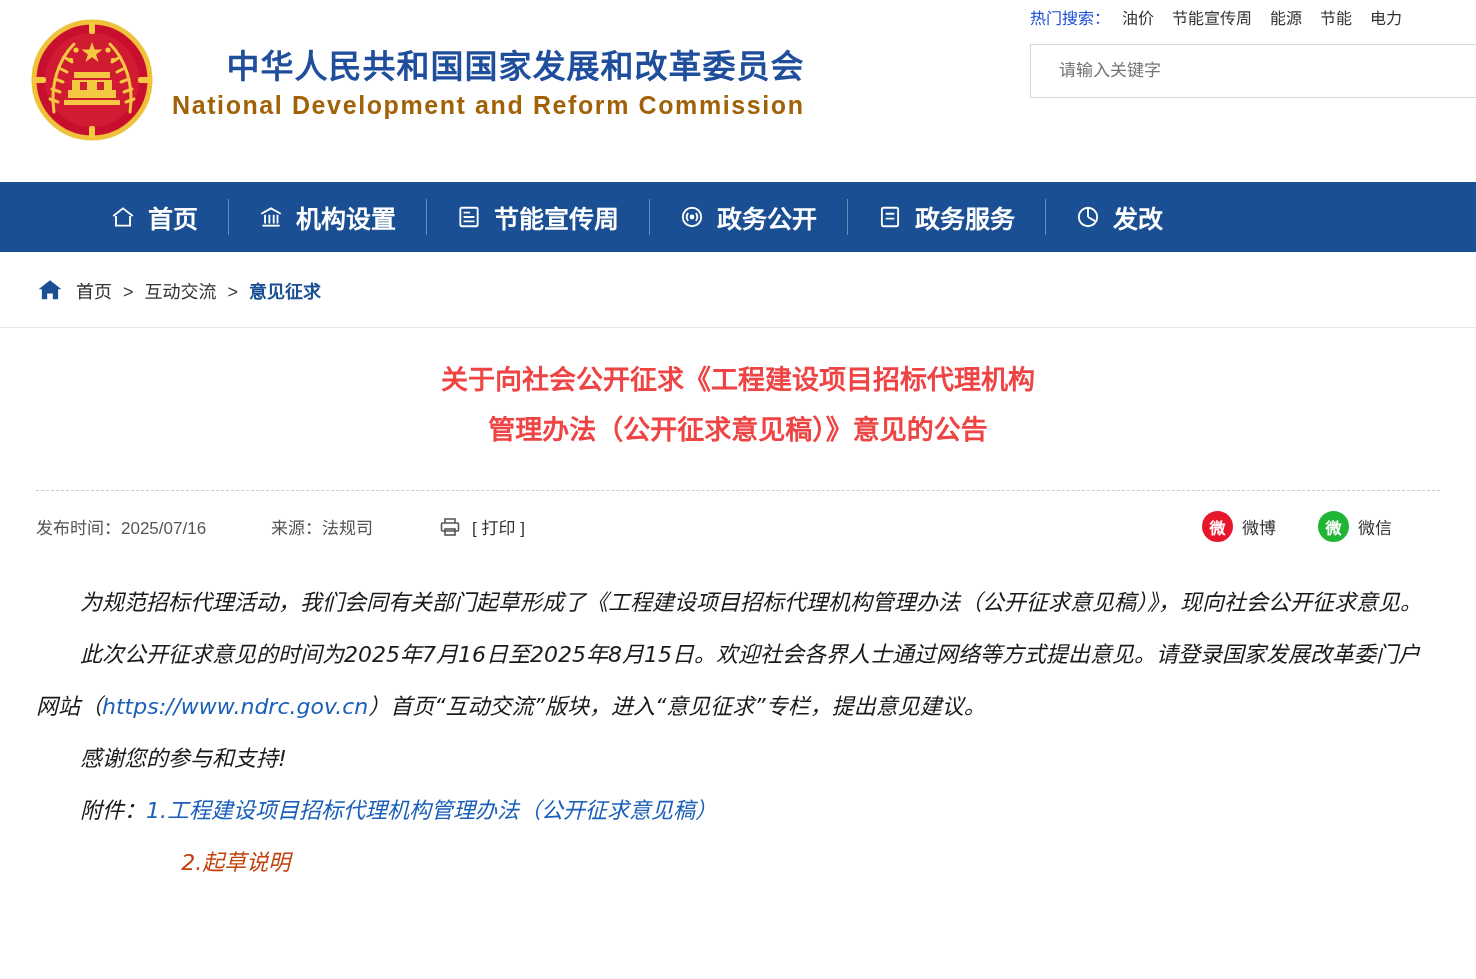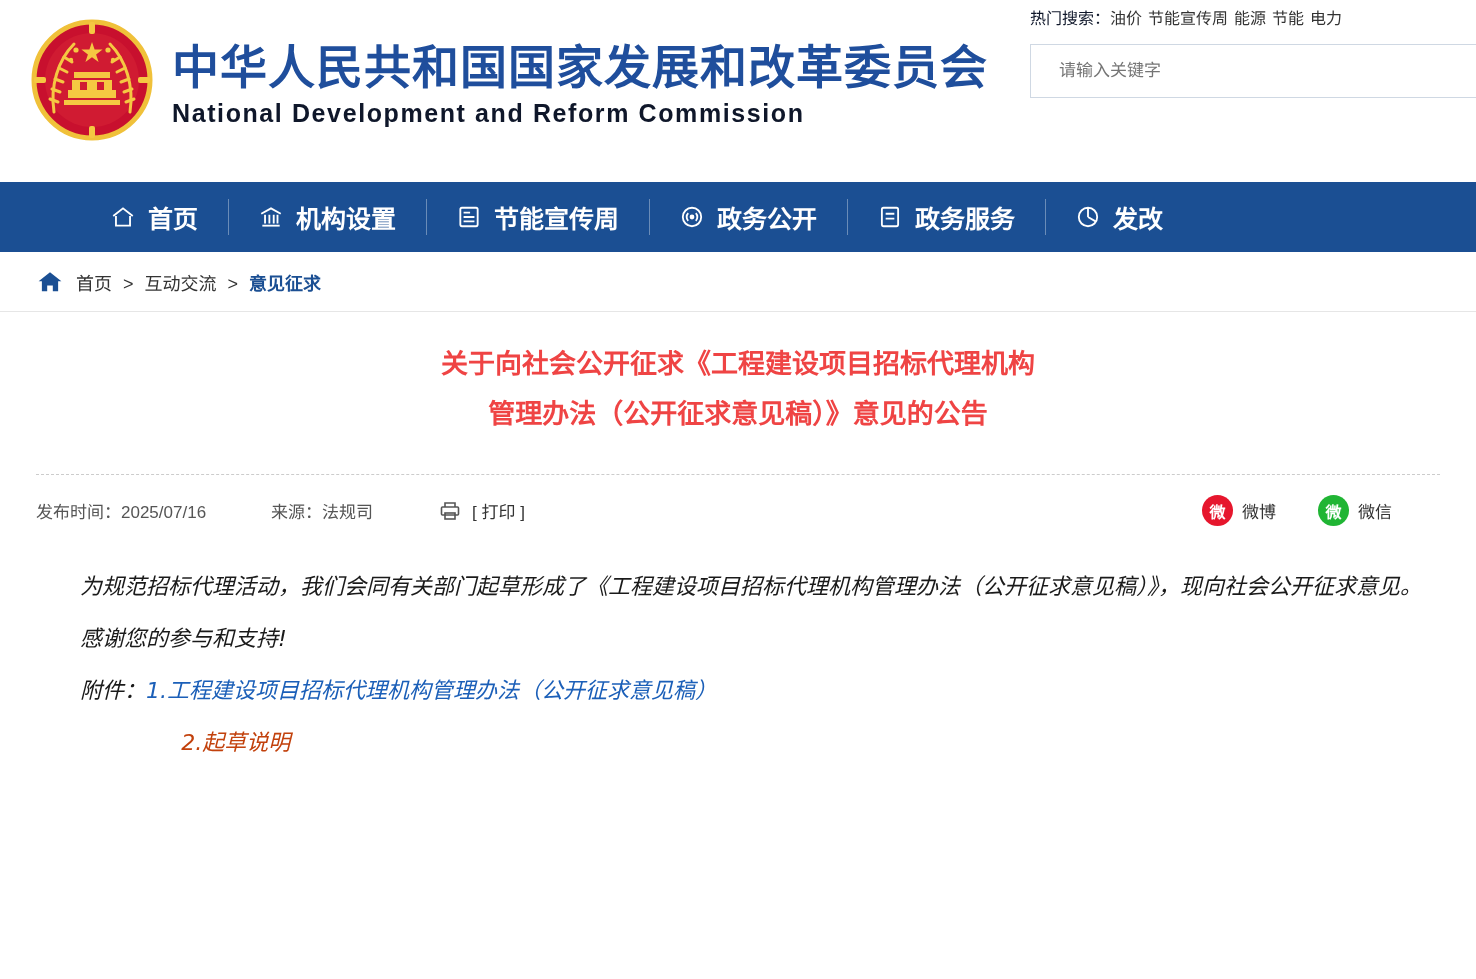--- a/index.html
+++ b/index.html
@@ -31,57 +31,58 @@
     position: relative;
     flex: 0 0 auto;
   }
   .emblem svg { display: block; }
 
   .title-block {
     margin-left: 16px;
     padding-top: 8px;
   }
   .title-cn {
-    font-size: 47px;
+    font-size: 33px;
     font-weight: bold;
     color: #1f4e9c;
     letter-spacing: 1px;
     line-height: 1.18;
     font-family: "DejaVu Sans", "Liberation Sans", sans-serif;
     white-space: nowrap;
     text-align: right;
   }
   .title-en {
     font-size: 25px;
     font-weight: bold;
-    color: #0f172a;
+    color: #a16207;
     letter-spacing: 1.6px;
     margin-top: 4px;
     white-space: nowrap;
     font-family: "Liberation Sans", sans-serif;
   }
 
   .search-area {
     position: absolute;
     right: 0;
     top: 6px;
     width: 450px;
   }
   .hot-search {
     font-size: 16px;
     color: #333;
     white-space: nowrap;
     padding-left: 4px;
     line-height: 26px;
   }
-  .hot-search .hs-label { color: #0f172a; margin-top: 6px; }
+  .hot-search .hs-label { color: #1d4ed8; margin-top: 6px; }
   .hot-search a {
     color: #333;
     text-decoration: none;
     margin-right: 6px;
+    margin-left: 12px;
   }
   .search-box {
     margin-top: 12px;
     height: 54px;
     border: 1px solid #cfd8e3;
     background: #fff;
     display: flex;
     align-items: center;
     width: 524px;
     margin-left: 4px;
@@ -128,21 +129,21 @@
     background: rgba(255,255,255,0.35);
   }
   .nav-item .nav-ico {
     margin-right: 12px;
     display: inline-flex;
     align-items: center;
   }
 
   
   .breadcrumb-bar {
-    height: 60px;
+    height: 76px;
     display: flex;
     align-items: center;
     padding-left: 36px;
     border-bottom: 1px solid #e6e6e6;
     background: #fff;
   }
   .bc-home-ico { margin-right: 12px; display: inline-flex; }
   .breadcrumb {
     font-size: 18px;
     color: #333;
@@ -391,20 +392,23 @@
       </div>
       <div class="share-item">
         <span class="share-circle wx">微</span>
         <span>微信</span>
       </div>
     </div>
   </div>
 
   <div class="body-text">
     <p>为规范招标代理活动，我们会同有关部门起草形成了《工程建设项目招标代理机构管理办法（公开征求意见稿）》，现向社会公开征求意见。</p>
+    <p>
+      <span>此次公开征求意见的时间为2025年7月16日至2025年8月15日。欢迎社会各界人士通过网络等方式提出意见。请登录国家发展改革委门户网站（</span><a href="#">https://www.ndrc.gov.cn</a><span>）首页“互动交流”版块，进入“意见征求”专栏，提出意见建议。</span>
+    </p>
     <p>感谢您的参与和支持!</p>
     <p class="attach-line">
       <span>附件：</span><a class="alink" href="#">1.工程建设项目招标代理机构管理办法（公开征求意见稿）</a>
     </p>
     <p class="attach-sub">
       <a class="alink" href="#">2.起草说明</a>
     </p>
   </div>
 </div>
 

